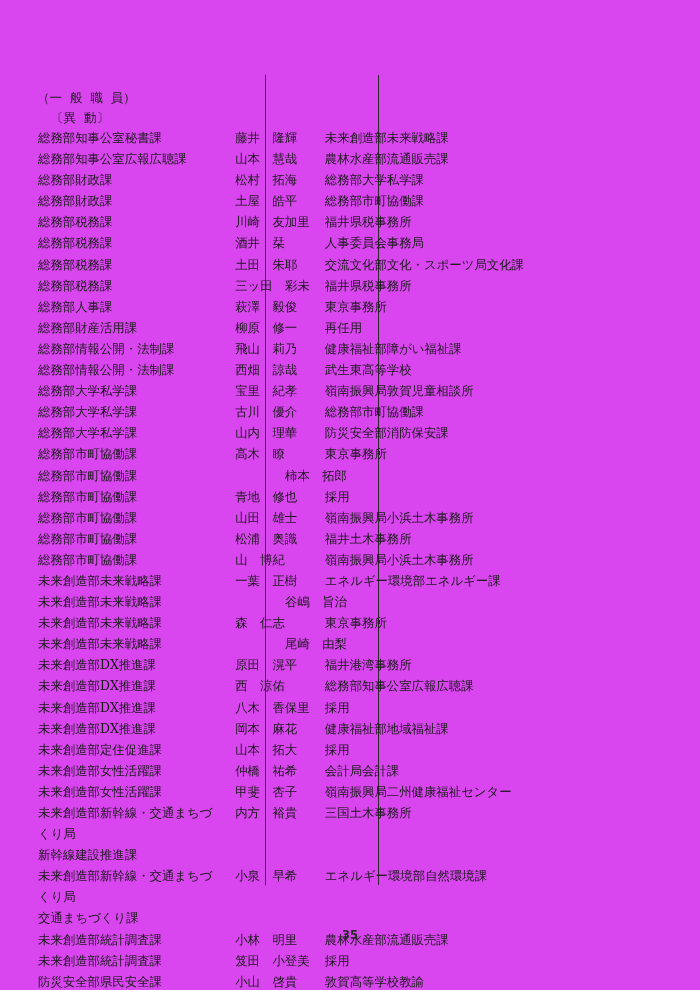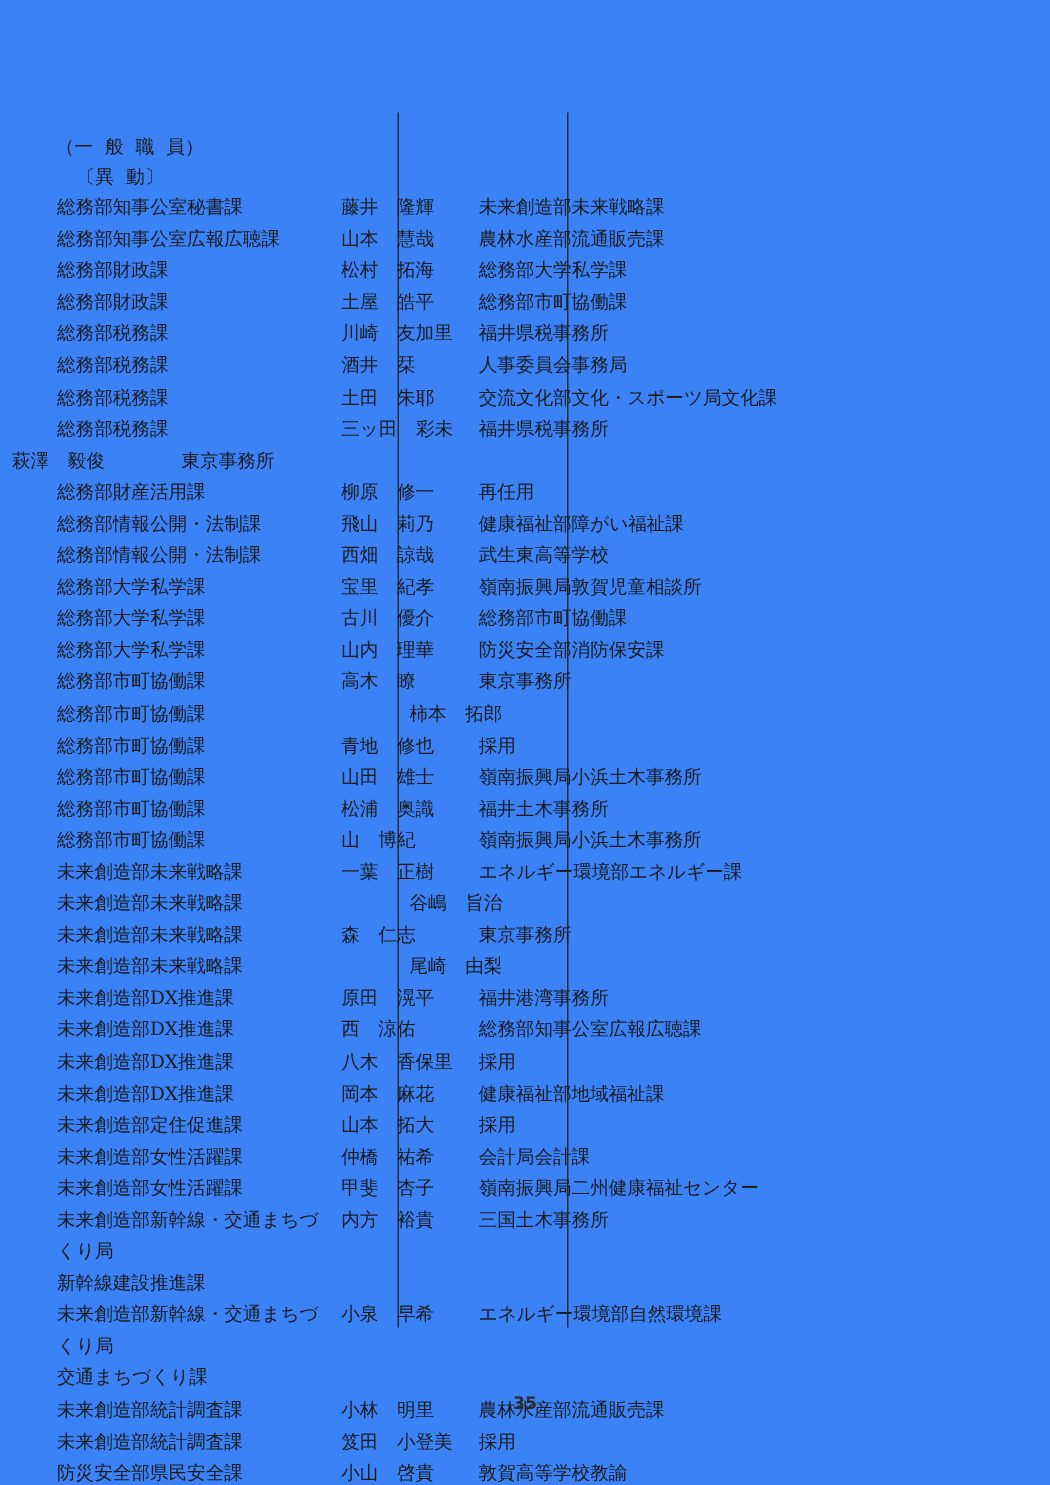--- a/index.html
+++ b/index.html
@@ -8,21 +8,21 @@
     background: #ffffff;
   }
   body {
     font-family: "DejaVu Serif", "Liberation Serif", serif;
     color: #1a1a1a;
   }
   #page {
     position: relative;
     width: 700px;
     height: 990px;
-    background: #3b82f6;
+    background: #d946ef;
     overflow: hidden;
   }
 
   
   .vrule {
     position: absolute;
     top: 75px;
     height: 810px;
     width: 1px;
     background: #2b2b2b;
@@ -62,21 +62,21 @@
     white-space: pre-wrap;
   }
   .cell-origin {
     width: 228px;
     margin-left: 37px;
     box-sizing: border-box;
     padding-right: 2px;
   }
   .cell-name {
     width: 106px;
-    margin-left: 7px;
+    margin-left: 19px;
     box-sizing: border-box;
   }
   .cell-dest {
     width: 308px;
     margin-left: 7px;
     box-sizing: border-box;
   }
   .row.two-line .cell-name,
   .row.two-line .cell-dest { }
 
@@ -141,20 +141,21 @@
         <div class="cell cell-origin">総務部税務課</div>
         <div class="cell cell-name">土田　朱耶</div>
         <div class="cell cell-dest">交流文化部文化・スポーツ局文化課</div>
       </div>
       <div class="row">
         <div class="cell cell-origin">総務部税務課</div>
         <div class="cell cell-name">三ッ田　彩未</div>
         <div class="cell cell-dest">福井県税事務所</div>
       </div>
       <div class="row">
+        <div class="cell cell-origin">総務部人事課</div>
         <div class="cell cell-name">萩澤　毅俊</div>
         <div class="cell cell-dest">東京事務所</div>
       </div>
       <div class="row">
         <div class="cell cell-origin">総務部財産活用課</div>
         <div class="cell cell-name">柳原　修一</div>
         <div class="cell cell-dest">再任用</div>
       </div>
       <div class="row">
         <div class="cell cell-origin">総務部情報公開・法制課</div>

